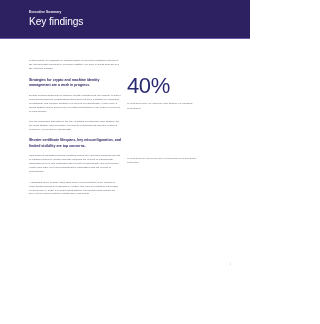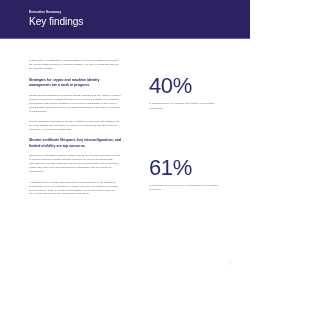--- a/index.html
+++ b/index.html
@@ -53,21 +53,21 @@
     width: 100%;
     height: 1.4px;
     background: #6a5fa6;
   }
 
   
   .body-area {
     position: relative;
     padding: 20px 22px 0 29px;
     display: flex;
-    gap: 28px;
+    gap: 6px;
     align-items: flex-start;
   }
 
   .col-left {
     width: 92px;
     flex: 0 0 92px;
   }
   .col-right {
     width: 78px;
     flex: 0 0 78px;
@@ -150,21 +150,20 @@
     </div>
 
     <div class="col-right">
 
       <div class="stat-block">
         <div class="stat-value">40%</div>
         <div class="stat-caption">of companies have an enterprise-wide strategy for managing cryptography</div>
       </div>
 
       <div class="stat-block">
-        <div class="stat-value">61%</div>
         <div class="stat-caption">of companies are deploying more cryptographic keys and digital certificates</div>
       </div>
 
     </div>
 
   </div>
 
   <div class="page-number">4</div>
 
 </div>

